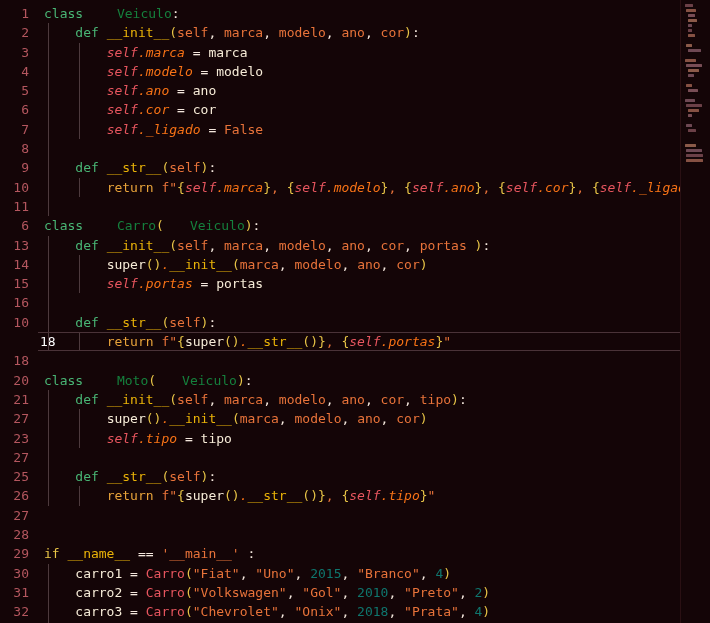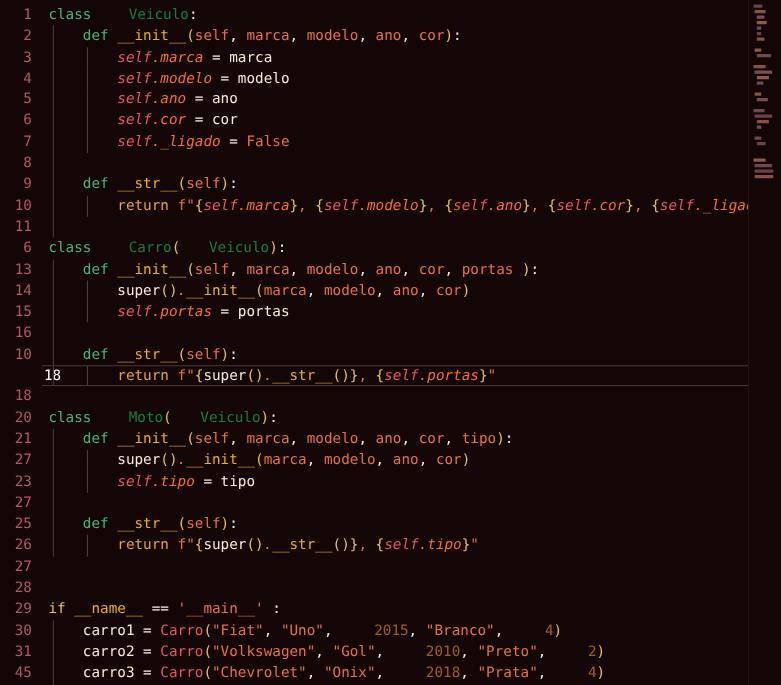--- a/index.html
+++ b/index.html
@@ -55,21 +55,21 @@
   .kw2     {color:#e8c547;}          
   .cls     {color:#15803d;margin-left:26px;}          
   .clsref  {color:#e8565f;}          
   .fn      {color:#eab308;text-align:right;}          
   .self    {color:#e8565f;font-style:italic;}
   .attr    {color:#f97316;font-style:italic;}          
   .param   {color:#e8733a;}          
   .punc    {color:#e8c547;}          
   .op      {color:#f5e8de;}
   .str     {color:#e8733a;}
-  .num     {color:#a16207;margin-left:30px;}
+  .num     {color:#0f766e;}
   .kconst  {color:#e8733a;}          
   .plain   {color:#f5e8de;}
   .ret     {color:#e8a33a;}          
   .var     {color:#f7ecd8;}
   
   .mmdiv{
     width:3px;flex:0 0 3px;background:#140507;
     border-left:1px solid #2a1013;
   }
   .minimap{
@@ -110,21 +110,21 @@
       <div class="ln">27</div>
       <div class="ln">23</div>
       <div class="ln">27</div>
       <div class="ln">25</div>
       <div class="ln">26</div>
       <div class="ln">27</div>
       <div class="ln">28</div>
       <div class="ln">29</div>
       <div class="ln">30</div>
       <div class="ln">31</div>
-      <div class="ln">45</div>
+      <div class="ln">32</div>
       <div class="ln">33</div>
     </div>
 
   <div class="codewrap">
     <div class="code" id="codelines"><div class="line"><span class="kw">class</span><span class="plain"> </span><span class="cls">Veiculo</span><span class="plain">:</span></div><div class="line"><span class="ig" style="left: 9.91px;"></span><span class="plain">    </span><span class="kw">def</span><span class="plain"> </span><span class="fn">__init__</span><span class="punc">(</span><span class="param">self</span><span class="plain">, </span><span class="param">marca</span><span class="plain">, </span><span class="param">modelo</span><span class="plain">, </span><span class="param">ano</span><span class="plain">, </span><span class="param">cor</span><span class="punc">)</span><span class="plain">:</span></div><div class="line"><span class="ig" style="left: 9.91px;"></span><span class="ig" style="left: 41.19px;"></span><span class="plain">        </span><span class="self">self</span><span class="attr">.marca</span><span class="op"> = </span><span class="var">marca</span></div><div class="line"><span class="ig" style="left: 9.91px;"></span><span class="ig" style="left: 41.19px;"></span><span class="plain">        </span><span class="self">self</span><span class="attr">.modelo</span><span class="op"> = </span><span class="var">modelo</span></div><div class="line"><span class="ig" style="left: 9.91px;"></span><span class="ig" style="left: 41.19px;"></span><span class="plain">        </span><span class="self">self</span><span class="attr">.ano</span><span class="op"> = </span><span class="var">ano</span></div><div class="line"><span class="ig" style="left: 9.91px;"></span><span class="ig" style="left: 41.19px;"></span><span class="plain">        </span><span class="self">self</span><span class="attr">.cor</span><span class="op"> = </span><span class="var">cor</span></div><div class="line"><span class="ig" style="left: 9.91px;"></span><span class="ig" style="left: 41.19px;"></span><span class="plain">        </span><span class="self">self</span><span class="attr">._ligado</span><span class="op"> = </span><span class="kconst">False</span></div><div class="line"><span class="ig" style="left: 9.91px;"></span>&nbsp;</div><div class="line"><span class="ig" style="left: 9.91px;"></span><span class="plain">    </span><span class="kw">def</span><span class="plain"> </span><span class="fn">__str__</span><span class="punc">(</span><span class="param">self</span><span class="punc">)</span><span class="plain">:</span></div><div class="line"><span class="ig" style="left: 9.91px;"></span><span class="ig" style="left: 41.19px;"></span><span class="plain">        </span><span class="ret">return</span><span class="plain"> </span><span class="str">f"</span><span class="punc">{</span><span class="self">self</span><span class="attr">.marca</span><span class="punc">}</span><span class="str">, </span><span class="punc">{</span><span class="self">self</span><span class="attr">.modelo</span><span class="punc">}</span><span class="str">, </span><span class="punc">{</span><span class="self">self</span><span class="attr">.ano</span><span class="punc">}</span><span class="str">, </span><span class="punc">{</span><span class="self">self</span><span class="attr">.cor</span><span class="punc">}</span><span class="str">, </span><span class="punc">{</span><span class="self">self</span><span class="attr">._ligado</span></div><div class="line"><span class="ig" style="left: 9.91px;"></span>&nbsp;</div><div class="line"><span class="kw">class</span><span class="plain"> </span><span class="cls">Carro</span><span class="punc">(</span><span class="cls">Veiculo</span><span class="punc">)</span><span class="plain">:</span></div><div class="line"><span class="ig" style="left: 9.91px;"></span><span class="plain">    </span><span class="kw">def</span><span class="plain"> </span><span class="fn">__init__</span><span class="punc">(</span><span class="param">self</span><span class="plain">, </span><span class="param">marca</span><span class="plain">, </span><span class="param">modelo</span><span class="plain">, </span><span class="param">ano</span><span class="plain">, </span><span class="param">cor</span><span class="plain">, </span><span class="param">portas</span><span class="plain"> </span><span class="punc">)</span><span class="plain">:</span></div><div class="line"><span class="ig" style="left: 9.91px;"></span><span class="ig" style="left: 41.19px;"></span><span class="plain">        </span><span class="var">super</span><span class="punc">()</span><span class="attr">.</span><span class="fn">__init__</span><span class="punc">(</span><span class="param">marca</span><span class="plain">, </span><span class="param">modelo</span><span class="plain">, </span><span class="param">ano</span><span class="plain">, </span><span class="param">cor</span><span class="punc">)</span></div><div class="line"><span class="ig" style="left: 9.91px;"></span><span class="ig" style="left: 41.19px;"></span><span class="plain">        </span><span class="self">self</span><span class="attr">.portas</span><span class="op"> = </span><span class="var">portas</span></div><div class="line"><span class="ig" style="left: 9.91px;"></span>&nbsp;</div><div class="line"><span class="ig" style="left: 9.91px;"></span><span class="plain">    </span><span class="kw">def</span><span class="plain"> </span><span class="fn">__str__</span><span class="punc">(</span><span class="param">self</span><span class="punc">)</span><span class="plain">:</span></div><div class="line active"><span class="ig" style="left: 9.91px;"></span><span class="ig" style="left: 41.19px;"></span><span class="plain">        </span><span class="ret">return</span><span class="plain"> </span><span class="str">f"</span><span class="punc">{</span><span class="var">super</span><span class="punc">()</span><span class="attr">.</span><span class="fn">__str__</span><span class="punc">()</span><span class="punc">}</span><span class="str">, </span><span class="punc">{</span><span class="self">self</span><span class="attr">.portas</span><span class="punc">}</span><span class="str">"</span></div><div class="line">&nbsp;</div><div class="line"><span class="kw">class</span><span class="plain"> </span><span class="cls">Moto</span><span class="punc">(</span><span class="cls">Veiculo</span><span class="punc">)</span><span class="plain">:</span></div><div class="line"><span class="ig" style="left: 9.91px;"></span><span class="plain">    </span><span class="kw">def</span><span class="plain"> </span><span class="fn">__init__</span><span class="punc">(</span><span class="param">self</span><span class="plain">, </span><span class="param">marca</span><span class="plain">, </span><span class="param">modelo</span><span class="plain">, </span><span class="param">ano</span><span class="plain">, </span><span class="param">cor</span><span class="plain">, </span><span class="param">tipo</span><span class="punc">)</span><span class="plain">:</span></div><div class="line"><span class="ig" style="left: 9.91px;"></span><span class="ig" style="left: 41.19px;"></span><span class="plain">        </span><span class="var">super</span><span class="punc">()</span><span class="attr">.</span><span class="fn">__init__</span><span class="punc">(</span><span class="param">marca</span><span class="plain">, </span><span class="param">modelo</span><span class="plain">, </span><span class="param">ano</span><span class="plain">, </span><span class="param">cor</span><span class="punc">)</span></div><div class="line"><span class="ig" style="left: 9.91px;"></span><span class="ig" style="left: 41.19px;"></span><span class="plain">        </span><span class="self">self</span><span class="attr">.tipo</span><span class="op"> = </span><span class="var">tipo</span></div><div class="line"><span class="ig" style="left: 9.91px;"></span>&nbsp;</div><div class="line"><span class="ig" style="left: 9.91px;"></span><span class="plain">    </span><span class="kw">def</span><span class="plain"> </span><span class="fn">__str__</span><span class="punc">(</span><span class="param">self</span><span class="punc">)</span><span class="plain">:</span></div><div class="line"><span class="ig" style="left: 9.91px;"></span><span class="ig" style="left: 41.19px;"></span><span class="plain">        </span><span class="ret">return</span><span class="plain"> </span><span class="str">f"</span><span class="punc">{</span><span class="var">super</span><span class="punc">()</span><span class="attr">.</span><span class="fn">__str__</span><span class="punc">()</span><span class="punc">}</span><span class="str">, </span><span class="punc">{</span><span class="self">self</span><span class="attr">.tipo</span><span class="punc">}</span><span class="str">"</span></div><div class="line">&nbsp;</div><div class="line">&nbsp;</div><div class="line"><span class="kw2">if</span><span class="plain"> </span><span class="fn">__name__</span><span class="op"> == </span><span class="str">'__main__'</span><span class="plain"> :</span></div><div class="line"><span class="ig" style="left: 9.91px;"></span><span class="plain">    </span><span class="var">carro1</span><span class="op"> = </span><span class="clsref">Carro</span><span class="punc">(</span><span class="str">"Fiat"</span><span class="plain">, </span><span class="str">"Uno"</span><span class="plain">, </span><span class="num">2015</span><span class="plain">, </span><span class="str">"Branco"</span><span class="plain">, </span><span class="num">4</span><span class="punc">)</span></div><div class="line"><span class="ig" style="left: 9.91px;"></span><span class="plain">    </span><span class="var">carro2</span><span class="op"> = </span><span class="clsref">Carro</span><span class="punc">(</span><span class="str">"Volkswagen"</span><span class="plain">, </span><span class="str">"Gol"</span><span class="plain">, </span><span class="num">2010</span><span class="plain">, </span><span class="str">"Preto"</span><span class="plain">, </span><span class="num">2</span><span class="punc">)</span></div><div class="line"><span class="ig" style="left: 9.91px;"></span><span class="plain">    </span><span class="var">carro3</span><span class="op"> = </span><span class="clsref">Carro</span><span class="punc">(</span><span class="str">"Chevrolet"</span><span class="plain">, </span><span class="str">"Onix"</span><span class="plain">, </span><span class="num">2018</span><span class="plain">, </span><span class="str">"Prata"</span><span class="plain">, </span><span class="num">4</span><span class="punc">)</span></div><div class="line"><span class="ig" style="left: 9.91px;"></span>&nbsp;</div></div>
   </div>
 
   <div class="mmdiv"></div>
 
   <div class="minimap" id="minimap">

